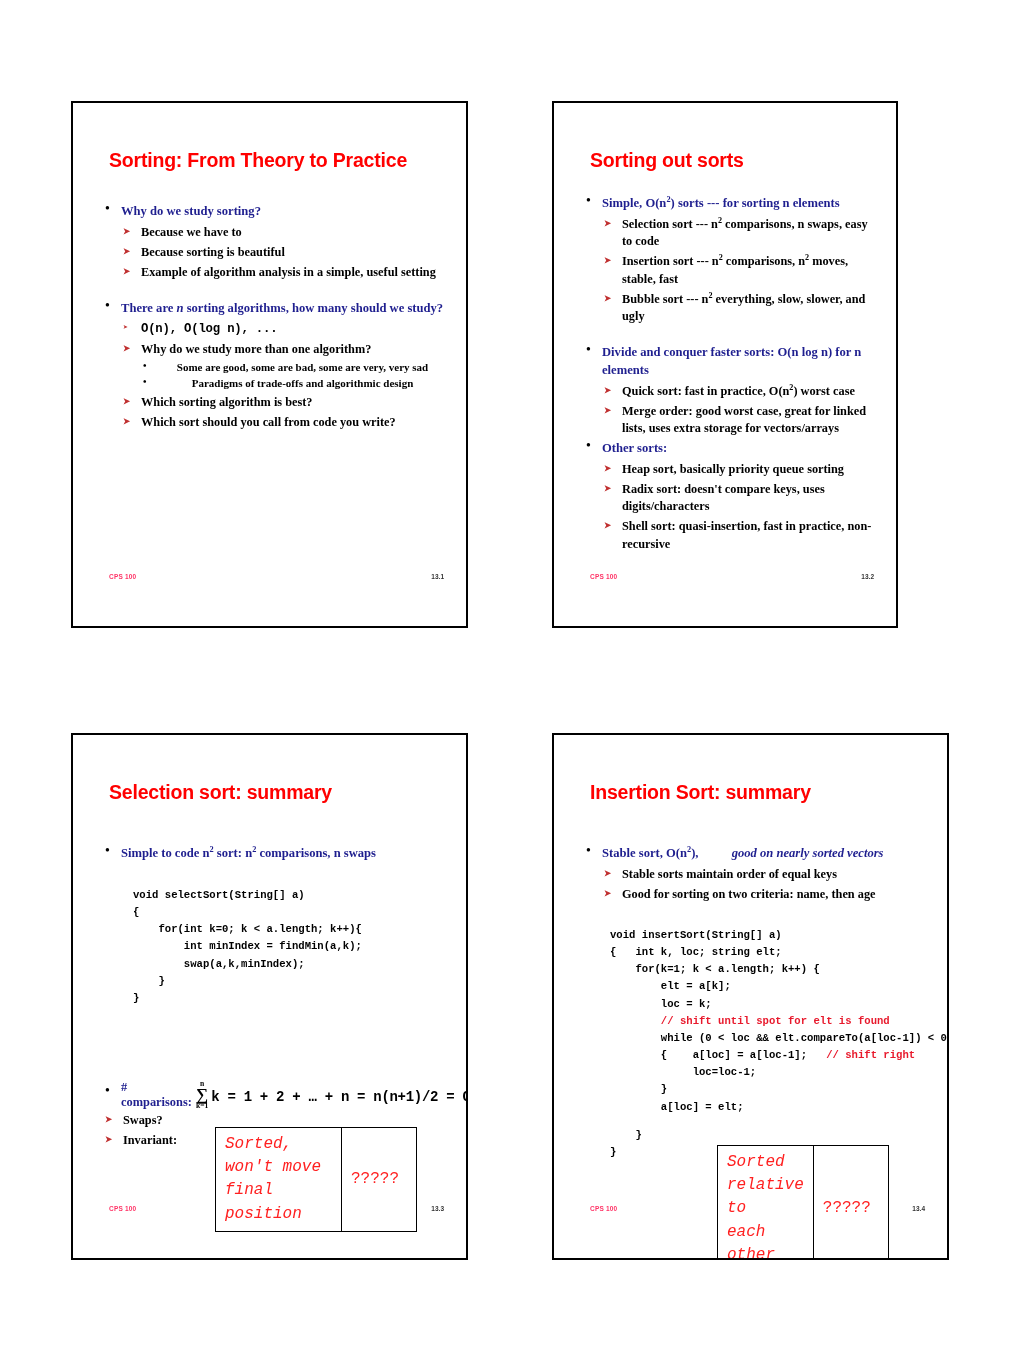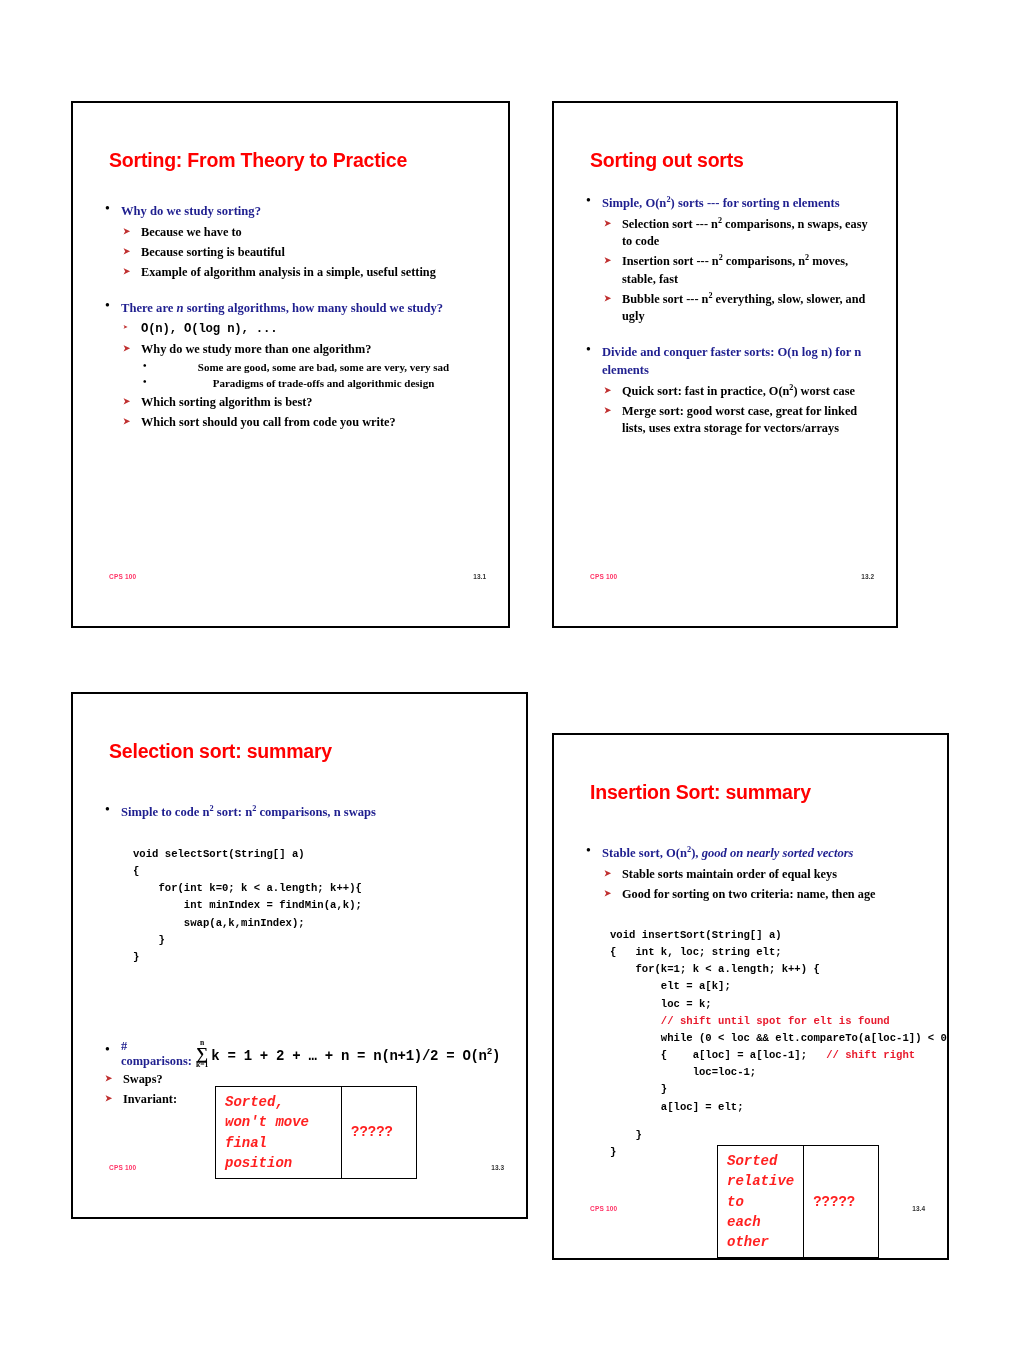--- a/index.html
+++ b/index.html
@@ -18,23 +18,23 @@
     position: absolute;
     inset: 0;
   }
   .slide {
     position: absolute;
     border: 2px solid #000000;
     background: #ffffff;
     box-sizing: border-box;
     overflow: hidden;
   }
-  #slide-1 { left: 71px;  top: 101px;  width: 439px; height: 527px; }
+  #slide-1 { left: 71px;  top: 101px;  width: 397px; height: 527px; }
   #slide-2 { left: 552px; top: 101px;  width: 346px; height: 527px; }
-  #slide-3 { left: 71px;  top: 692px;  width: 457px; height: 527px; }
+  #slide-3 { left: 71px;  top: 733px;  width: 397px; height: 527px; }
   #slide-4 { left: 552px; top: 733px;  width: 397px; height: 527px; }
 
   .slide-title {
     position: absolute;
     left: 36px;
     top: 46px;
     color: #FF0000;
     font-family: "Liberation Sans", sans-serif;
     font-weight: bold;
     font-size: 19.5px;
@@ -116,21 +116,21 @@
     left: 2px;
     top: -1px;
     font-size: 10px;
     color: #000000;
   }
   .mono {
     font-family: "Liberation Mono", monospace;
     font-weight: bold;
     letter-spacing: -0.2px;
   }
-  .ital { font-style: italic; }
+  .ital { font-style: italic; margin-left: 30px; }
   sup { font-size: 0.66em; vertical-align: super; line-height: 0; }
 
   .spacer { height: 16px; }
 
   .code {
     font-family: "Liberation Mono", monospace;
     font-weight: bold;
     font-size: 10.6px;
     line-height: 1.62;
     color: #000000;
@@ -224,23 +224,23 @@
   .invariant-table {
     position: absolute;
     border-collapse: collapse;
     border: 1.5px solid #000000;
   }
   .invariant-table td {
     border: 1.5px solid #000000;
     padding: 5px 9px;
     vertical-align: middle;
     font-family: "Liberation Mono", monospace;
-    font-weight: bold;
+    font-weight: normal;
     font-style: italic;
-    font-size: 14px;
+    font-size: 16px;
     color: #FF2020;
     line-height: 1.45;
     white-space: pre-line;
   }
   .invariant-table td.q {
     font-style: normal;
     text-align: left;
     min-width: 56px;
   }
   #table-3 { left: 142px; top: 392px; width: 202px; }
@@ -313,24 +313,32 @@
             <li class="b2">Bubble sort --- n<sup>2</sup> everything, slow, slower, and ugly</li>
           </ul>
         </li>
 
         <li style="list-style:none;" class="spacer"></li>
 
         <li class="b1">
           <span class="btext">Divide and conquer faster sorts: O(n log n) for n elements</span>
           <ul class="lvl2">
             <li class="b2">Quick sort: fast in practice, O(n<sup>2</sup>) worst case</li>
-            <li class="b2">Merge sort: good worst case, great for linked lists, uses extra storage for vectors/arrays</li>
-          </ul>
-        </li>
-
+            <li class="b2">Merge order: good worst case, great for linked lists, uses extra storage for vectors/arrays</li>
+          </ul>
+        </li>
+
+        <li class="b1">
+          <span class="btext">Other sorts:</span>
+          <ul class="lvl2">
+            <li class="b2">Heap sort, basically priority queue sorting</li>
+            <li class="b2">Radix sort: doesn't compare keys, uses digits/characters</li>
+            <li class="b2">Shell sort: quasi-insertion, fast in practice, non-recursive</li>
+          </ul>
+        </li>
       </ul>
     </div>
 
     <div class="footer-left">CPS 100</div>
     <div class="footer-right">13.2</div>
   </div>
 
   <div class="slide" id="slide-3">
     <div class="slide-title">Selection sort: summary</div>
 

